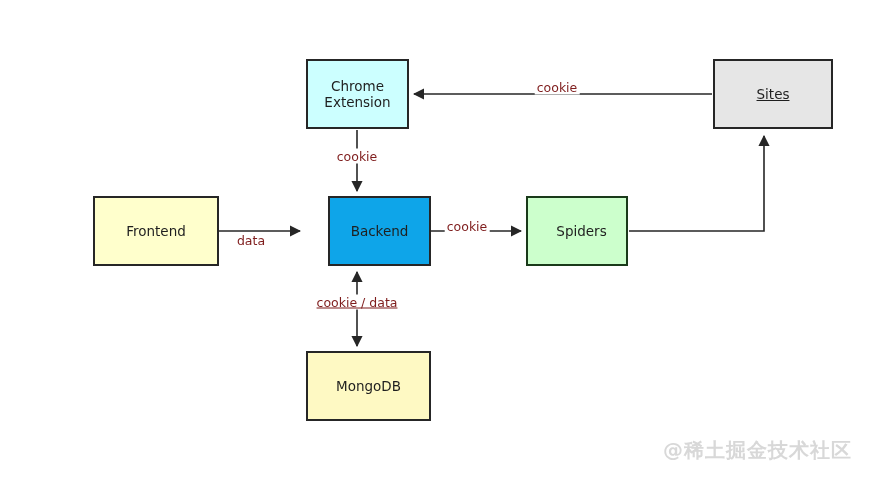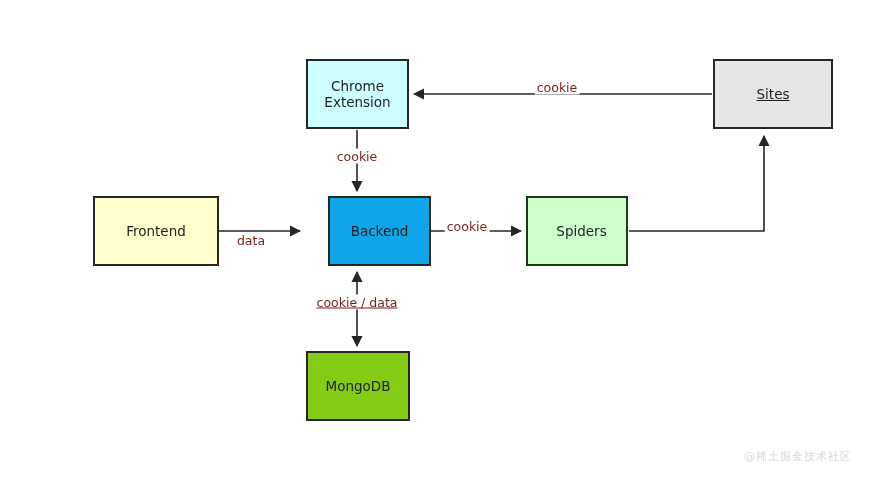--- a/index.html
+++ b/index.html
@@ -49,25 +49,26 @@
     color: #7f1d1d;
     text-align: center;
     white-space: pre-line;
     padding: 0 2px;
     z-index: 4;
   }
   #watermark {
     position: absolute;
     right: 22px;
     bottom: 18px;
-    font-size: 11px;
+    font-size: 20px;
     color: #d8d8d8;
     letter-spacing: 1px;
     z-index: 5;
     font-family: "DejaVu Sans", "Liberation Sans", sans-serif;
+    font-weight: bold;
   }
 </style>
 </head>
 <body>
 
 <div id="diagram-canvas">
 
   <svg id="svg-layer" viewBox="0 0 874 482" xmlns="http://www.w3.org/2000/svg">
     <defs>
       <marker id="arrowEnd" viewBox="0 0 10 10" refX="9" refY="5" markerWidth="7" markerHeight="7" orient="auto-start-reverse">
@@ -105,21 +106,21 @@
   </div>
 
   <div class="node" id="node-backend" style="left: 306px; top: 196px; width: 103px; height: 70px; background: #0ea5e9; border-color: rgb(38, 38, 38); margin-left: 22px;">
     <span>Backend</span>
   </div>
 
   <div class="node" id="node-spiders" style="left: 526px; top: 196px; width: 102px; height: 70px; background: rgb(204, 255, 204); border-color: rgb(26, 58, 26); padding-left: 9px;">
     <span>Spiders</span>
   </div>
 
-  <div class="node" id="node-mongodb" style="left: 306px; top: 351px; width: 104px; height: 70px; background: #84cc16; border-color: rgb(38, 38, 38);">
+  <div class="node" id="node-mongodb" style="left: 306px; top: 351px; width: 125px; height: 70px; background: #fef9c3; border-color: rgb(38, 38, 38);">
     <span>MongoDB</span>
   </div>
 
   <div class="edge-label" id="lbl-0" style="left: 557px; top: 87px; transform: translate(-50%, -50%);">cookie</div>
   <div class="edge-label" id="lbl-1" style="left: 357px; top: 156px; transform: translate(-50%, -50%);">cookie</div>
   <div class="edge-label" id="lbl-2" style="left: 251px; top: 240px; transform: translate(-50%, -50%);">data</div>
   <div class="edge-label" id="lbl-3" style="left: 467px; top: 226px; transform: translate(-50%, -50%);">cookie</div>
   <div class="edge-label" id="lbl-4" style="left: 357px; top: 302px; transform: translate(-50%, -50%); text-decoration: underline;">cookie / data</div>
 
   <div id="watermark" style="color: rgb(216, 216, 216);">@稀土掘金技术社区</div>

